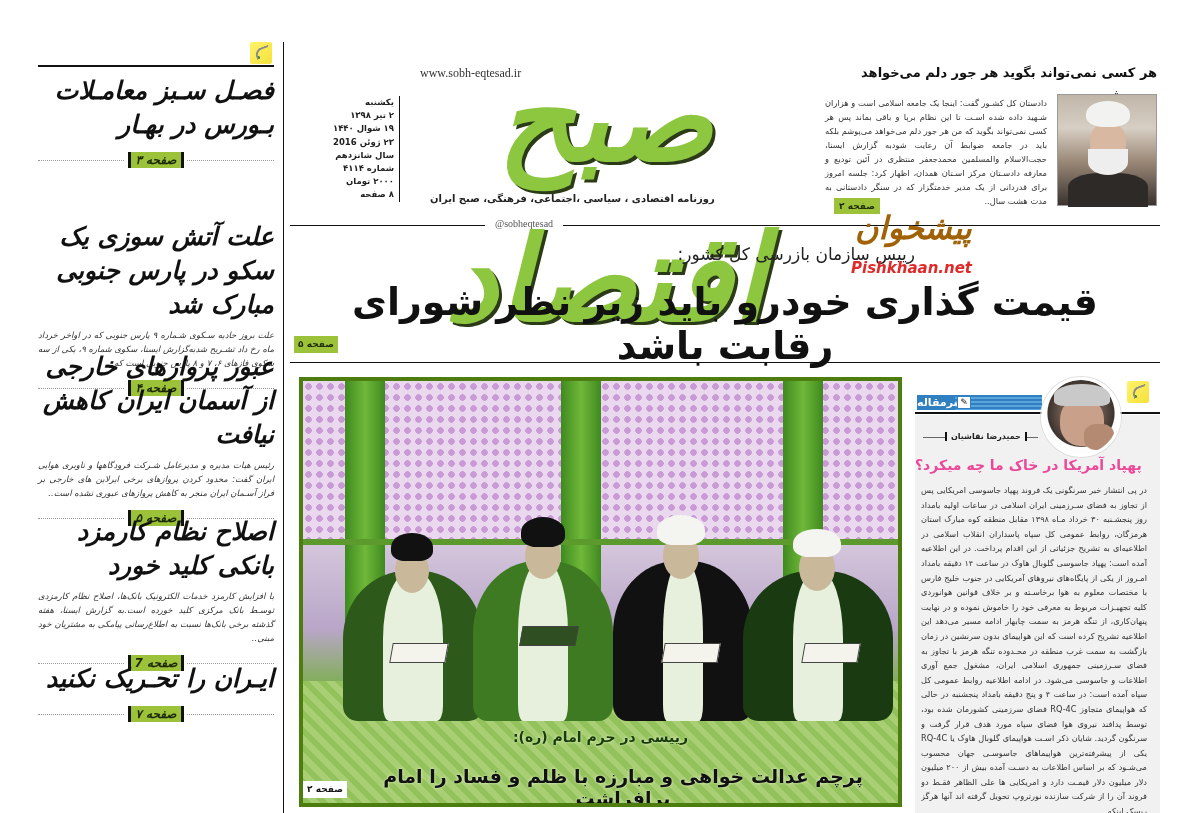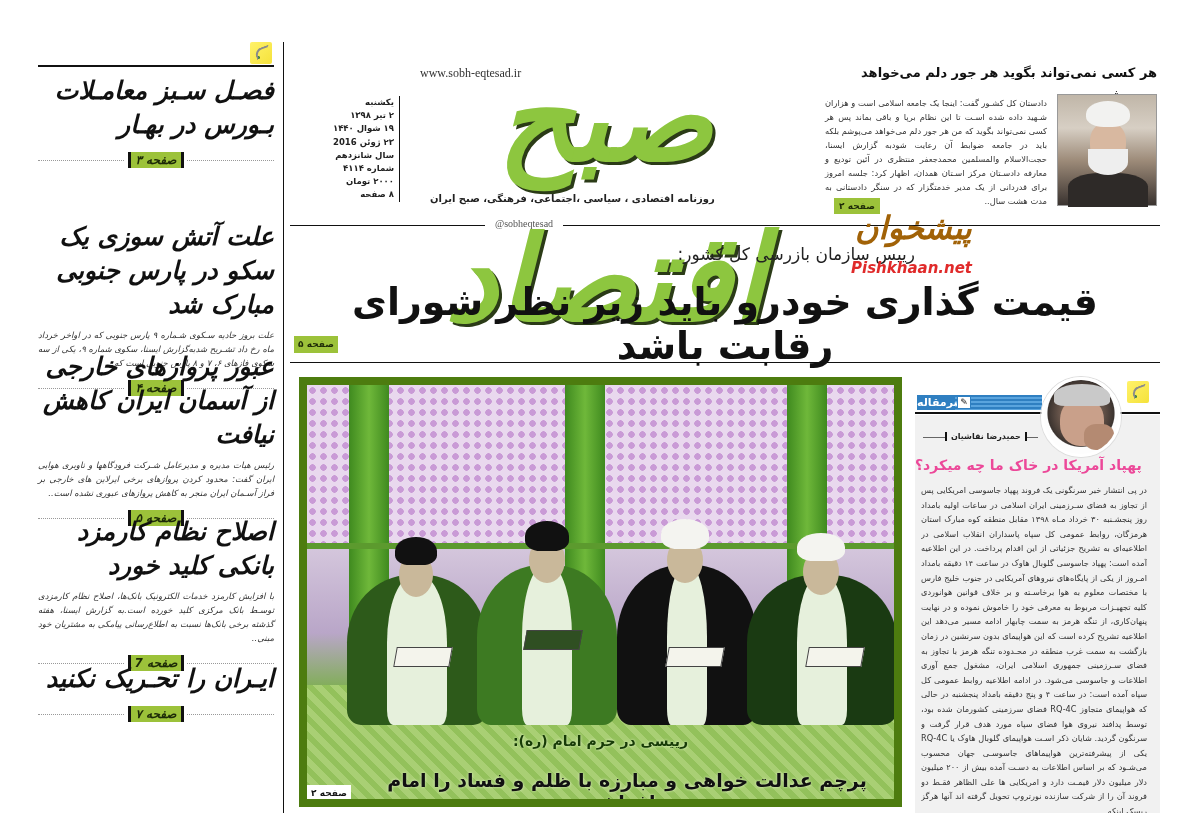--- a/index.html
+++ b/index.html
@@ -49,21 +49,21 @@
   #main-headline { position: absolute; left: 40px; top: 40px; width: 790px; font-size: 38px; font-weight: bold; color: #111; text-align: center; direction: rtl; letter-spacing: -1px; }
   #headline-tag { position: absolute; left: 4px; top: 96px; width: 44px; height: 17px; background: #9cc23a; font-size: 9px; font-weight: bold; text-align: center; line-height: 17px; color: #1d2a07; }
   #headline-bottom { position: absolute; left: 290px; top: 362px; width: 870px; height: 1px; background: #111; }
 
   
   #watermark { position: absolute; left: 845px; top: 215px; width: 120px; height: 70px; pointer-events: none; }
   #watermark .fa { position: absolute; left: 10px; top: -6px; font-size: 32px; font-weight: bold; color: #a16207; font-family: "DejaVu Serif", serif; font-style: italic; direction: rtl; }
   #watermark .en { position: absolute; left: 6px; top: 44px; font-size: 15px; font-weight: bold; font-style: italic; color: #e02a2a; font-family: "DejaVu Sans", sans-serif; }
 
   
-  #main-photo { position: absolute; left: 299px; top: 377px; width: 603px; height: 430px; border: 8px solid #4d7c0f; overflow: hidden; background: #6fae3a; }
+  #main-photo { position: absolute; left: 299px; top: 377px; width: 603px; height: 430px; border: 4px solid #4d7c0f; overflow: hidden; background: #6fae3a; }
   #main-photo .wall { position: absolute; left: 0; top: 0; width: 100%; height: 170px;
     background-color: #e9d8ee;
     background-image: radial-gradient(circle, #c99ad6 3px, transparent 3.5px);
     background-size: 11px 11px; }
   #main-photo .pillar { position: absolute; top: 0; width: 40px; height: 300px; background: linear-gradient(90deg,#3f8a1f,#6fb83a,#3f8a1f); }
   #main-photo .rail { position: absolute; left: 0; top: 158px; width: 100%; height: 6px; background: #5c9a2e; }
   #main-photo .lower { position: absolute; left: 0; top: 164px; width: 100%; height: 140px; background: linear-gradient(180deg,#d4c6dc 0%, #b9a6c8 60%, #7fae54 100%); }
   #main-photo .carpet { position: absolute; left: 0; top: 300px; width: 100%; height: 130px; background: repeating-linear-gradient(45deg,#a9cf74 0 6px,#93c15b 6px 12px); }
   #main-photo .cleric { position: absolute; }
   #main-photo .cleric .body { position: absolute; left: 0; bottom: 0; border-radius: 45% 45% 10% 10%; }

